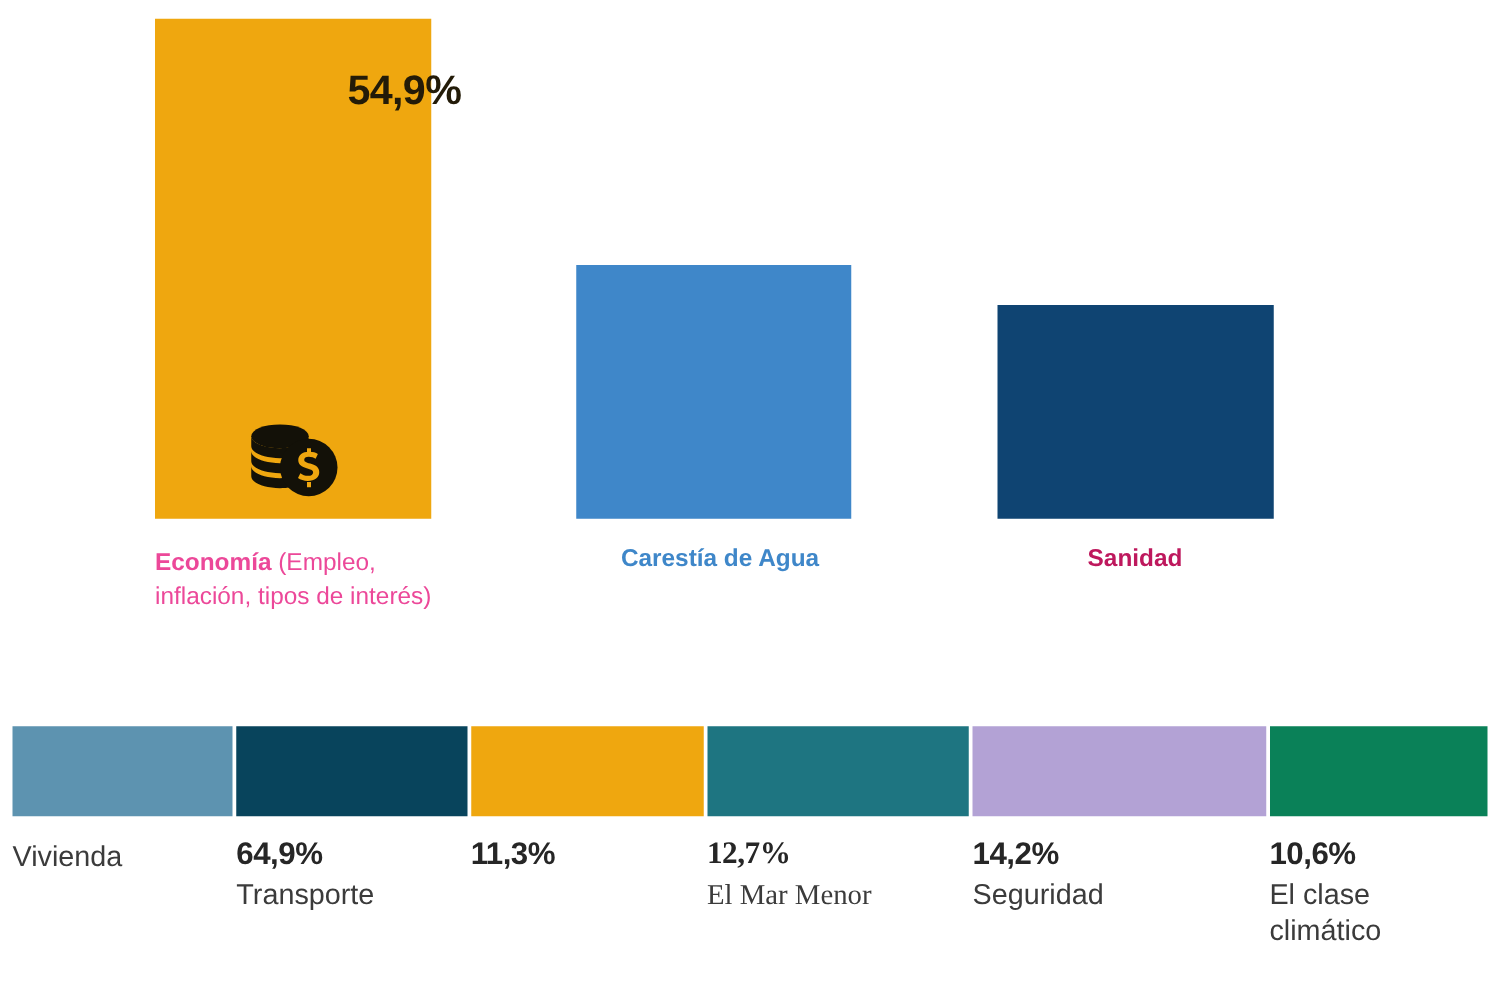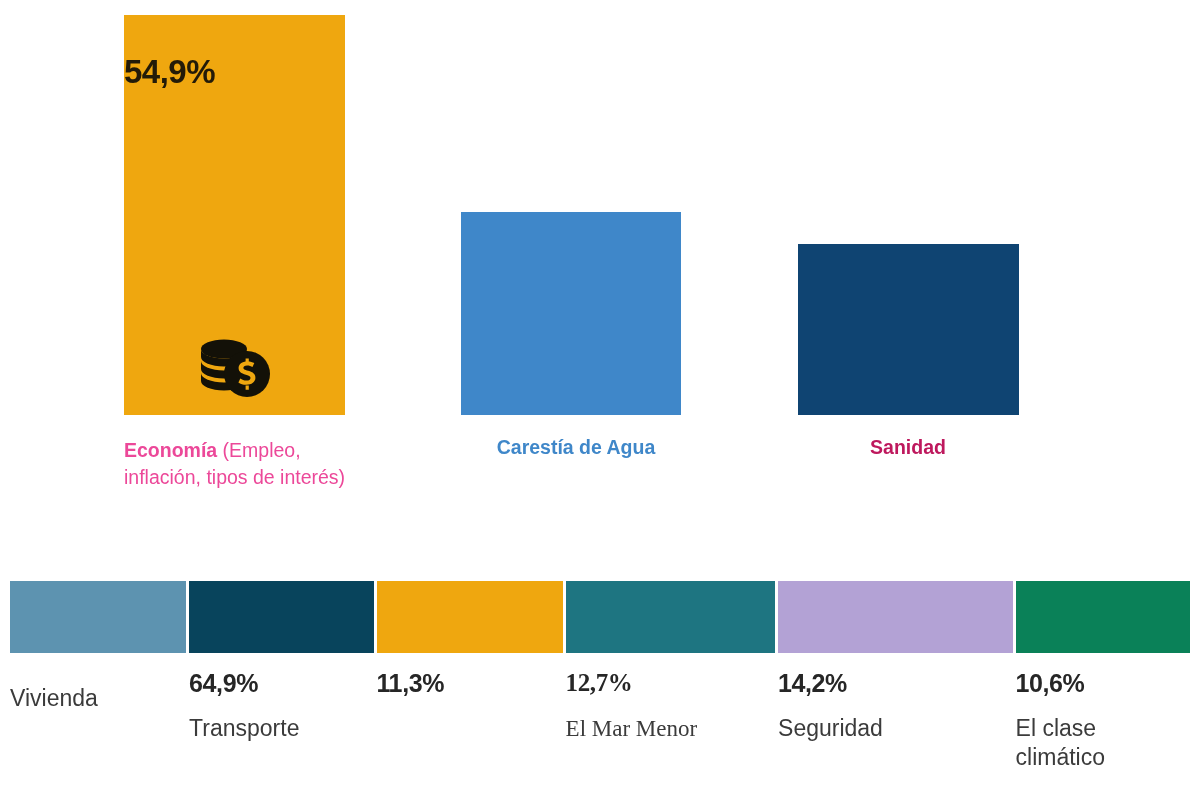--- a/index.html
+++ b/index.html
@@ -31,23 +31,24 @@
   .bar-rect {
     position: absolute;
     box-sizing: border-box;
     display: block;
   }
 
   .bar-value {
     position: absolute;
     left: 0;
     width: 100%;
-    text-align: left;
+    text-align: right;
     font-weight: bold;
     letter-spacing: -0.5px;
+    padding-left: 24px;
   }
 
   .bar-icon {
     position: absolute;
     left: 0;
     width: 100%;
     text-align: center;
     line-height: 0;
   }
 
@@ -134,21 +135,21 @@
     font-weight: bold;
     color: #262626;
     line-height: 30px;
     letter-spacing: -0.4px;
   }
   .stack-name {
     display: block;
     font-size: 23px;
     color: #3b3b3b;
     line-height: 29px;
-    margin-top: 16px;
+    margin-top: 3px;
   }
 
   svg { display: inline-block; vertical-align: top; }
 </style>
 </head>
 <body>
 
 <div class="canvas">
 
   <div class="bar-group">

